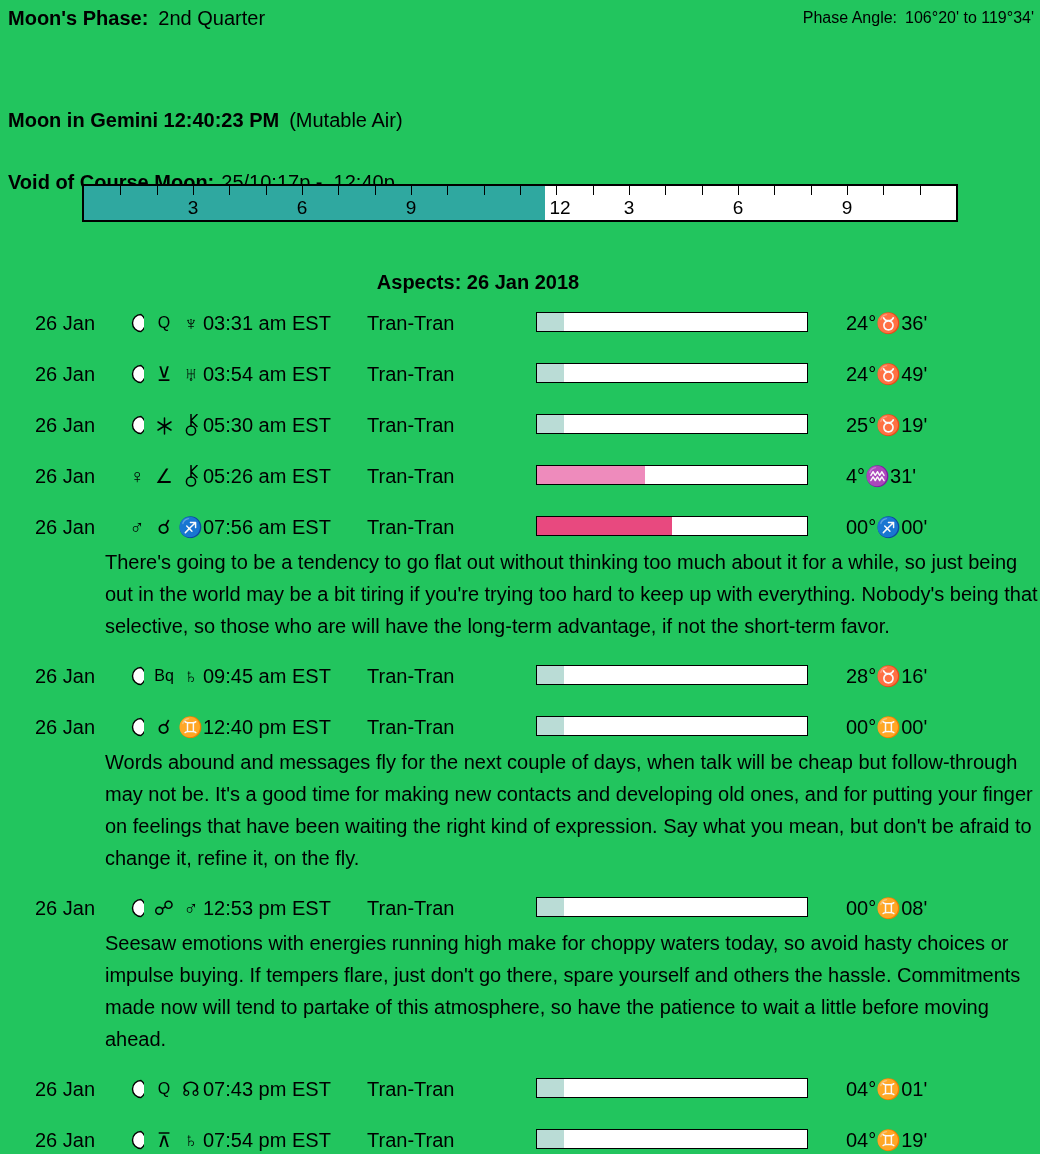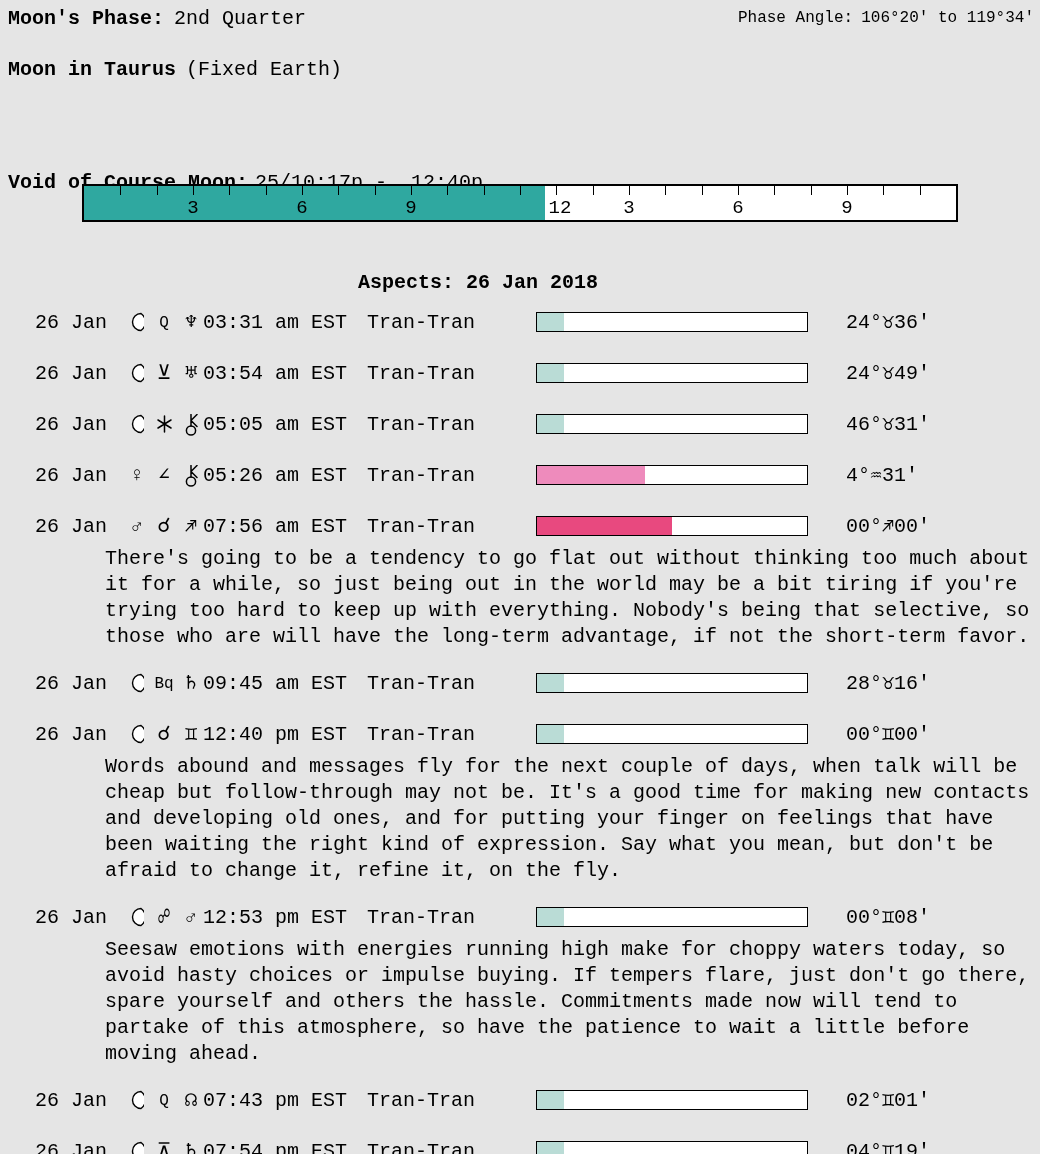--- a/index.html
+++ b/index.html
@@ -1,17 +1,17 @@
 <!DOCTYPE html>
 <html><head>
 <meta charset="utf-8">
 <style>
   html,body{margin:0;padding:0;background:#fff;}
-  .page{position:relative;width:1040px;height:1154px;background:#e5e5e5;overflow:hidden;
-        font-family:Liberation Mono, monospace;color:#000;}
+  .page{position:relative;width:1040px;height:1154px;background:#22c55e;overflow:hidden;
+        font-family:Liberation Sans, sans-serif;color:#000;}
   .hline{position:absolute;left:8px;font-size:20px;white-space:pre;}
   .b{font-weight:bold;}
   .sep{display:inline-block;width:10px;}
   .phase-angle{position:absolute;right:6px;top:9px;font-size:16px;white-space:pre;}
   
   .timeline{position:absolute;left:82px;top:184px;width:876px;height:38px;
             border:2px solid #000;box-sizing:border-box;background:#fff;}
   .tl-fill{position:absolute;left:0;top:0;bottom:0;}
   .tl-tick{position:absolute;top:0;width:1px;height:9px;background:#000;}
   .tl-label{position:absolute;top:11px;transform:translateX(-50%);font-size:19px;}
@@ -27,33 +27,33 @@
   .c-sym3{left:151px;width:26px;text-align:center;}
   .c-time{left:176px;}
   .c-type{left:340px;}
   .c-bar{left:509px;width:272px;height:20px;top:1px;border:1.5px solid #000;
          box-sizing:border-box;background:#fff;}
   .bar-fill{position:absolute;left:0;top:0;bottom:0;}
   .c-pos{left:819px;white-space:pre;text-align:right;}
   .sym{display:inline-block;}
   .sym svg{vertical-align:-3px;}
   .sym-letter{font-size:16px;}
-  .note{margin:-21px 0 23px 78px;width:936px;font-size:20px;line-height:26px;}
+  .note{margin:-21px 0 23px 78px;width:936px;font-size:20px;line-height:32px;}
 </style>
 </head>
 <body>
 
 <div class="page">
 
   <div class="hline" style="top:7px;"><span class="b">Moon's Phase:</span><span class="sep"></span><span>2nd Quarter</span></div>
 
   <div class="phase-angle"><span>Phase Angle:</span><span class="sep" style="width:8px;"></span><span>106°20' to 119°34'</span></div>
 
-  <div class="hline" style="top:58px;"><span class="b">Moon in Taurus</span><span class="sep"></span><span>(Fixed Earth)</span></div>
-
+
+  <div class="hline" style="top:109px;"><span class="b">Moon in Gemini 12:40:23 PM</span><span class="sep"></span><span>(Mutable Air)</span></div>
 
   <div class="hline" style="top:159px;margin-top:12px;"><span class="b">Void of Course Moon:</span><span class="sep" style="width:7px;"></span><span>25/10:17p -  12:40p</span></div>
 
   <div class="timeline">
     <div class="tl-fill" id="tl-fill" style="width: 52.9%; background: rgb(47, 168, 160);"></div>
     <div id="tl-marks">
         <div class="tl-tick" style="left: 4.16667%;"></div>
         <div class="tl-tick" style="left: 8.33333%;"></div>
         <div class="tl-tick" style="left: 12.5%;"></div>
         <div class="tl-tick" style="left: 16.6667%;"></div>
@@ -122,26 +122,26 @@
         <span class="c-sym1 sym sym-moon"><svg width="14" height="20" viewBox="0 0 14 20">
             <path d="M11,1.5 A8.2,8.2 0 1 0 11,18.5 A10.5,10.5 0 0 0 11,1.5 Z" stroke="#000" stroke-width="1.4" fill="#fff"></path>
           </svg></span>
         <span class="c-sym2 sym sym-sextile"><svg width="17" height="18" viewBox="0 0 17 18">
             <path d="M8.5,1 V17 M2,5 L15,13 M15,5 L2,13" stroke="#000" stroke-width="1.5" fill="none" stroke-linecap="round"></path>
           </svg></span>
         <span class="c-sym3 sym sym-chiron"><svg width="14" height="22" viewBox="0 0 14 22">
             <circle cx="7" cy="16.5" r="4.6" stroke="#000" stroke-width="1.5" fill="none" stroke-linecap="round"></circle>
             <path d="M7,0.5 V11.9 M7,6.5 L13,0.5 M7,6.5 L13,12.5" stroke="#000" stroke-width="1.5" fill="none" stroke-linecap="round"></path>
           </svg></span>
-        <span class="c-time">05:05 am EST</span>
-        <span class="c-type">Tran-Tran</span>
-        <span class="c-bar">
-          <span class="bar-fill" style="width: 10%; background: rgb(186, 220, 214);"></span>
-        </span>
-        <span class="c-pos">46°♉31'</span>
+        <span class="c-time">05:30 am EST</span>
+        <span class="c-type">Tran-Tran</span>
+        <span class="c-bar">
+          <span class="bar-fill" style="width: 10%; background: rgb(186, 220, 214);"></span>
+        </span>
+        <span class="c-pos">25°♉19'</span>
       </div>
       <div class="arow">
         <span class="c-date">26 Jan</span>
         <span class="c-sym1 sym sym-venus">♀</span>
         <span class="c-sym2 sym sym-semisquare">∠</span>
         <span class="c-sym3 sym sym-chiron"><svg width="14" height="22" viewBox="0 0 14 22">
             <circle cx="7" cy="16.5" r="4.6" stroke="#000" stroke-width="1.5" fill="none" stroke-linecap="round"></circle>
             <path d="M7,0.5 V11.9 M7,6.5 L13,0.5 M7,6.5 L13,12.5" stroke="#000" stroke-width="1.5" fill="none" stroke-linecap="round"></path>
           </svg></span>
         <span class="c-time">05:26 am EST</span>
@@ -213,21 +213,21 @@
         <span class="c-sym1 sym sym-moon"><svg width="14" height="20" viewBox="0 0 14 20">
             <path d="M11,1.5 A8.2,8.2 0 1 0 11,18.5 A10.5,10.5 0 0 0 11,1.5 Z" stroke="#000" stroke-width="1.4" fill="#fff"></path>
           </svg></span>
         <span class="c-sym2 sym sym-quintile sym-letter">Q</span>
         <span class="c-sym3 sym sym-north-node">☊</span>
         <span class="c-time">07:43 pm EST</span>
         <span class="c-type">Tran-Tran</span>
         <span class="c-bar">
           <span class="bar-fill" style="width: 10%; background: rgb(186, 220, 214);"></span>
         </span>
-        <span class="c-pos">02°♊01'</span>
+        <span class="c-pos">04°♊01'</span>
       </div>
       <div class="arow">
         <span class="c-date">26 Jan</span>
         <span class="c-sym1 sym sym-moon"><svg width="14" height="20" viewBox="0 0 14 20">
             <path d="M11,1.5 A8.2,8.2 0 1 0 11,18.5 A10.5,10.5 0 0 0 11,1.5 Z" stroke="#000" stroke-width="1.4" fill="#fff"></path>
           </svg></span>
         <span class="c-sym2 sym sym-quincunx">⊼</span>
         <span class="c-sym3 sym sym-saturn">♄</span>
         <span class="c-time">07:54 pm EST</span>
         <span class="c-type">Tran-Tran</span>

